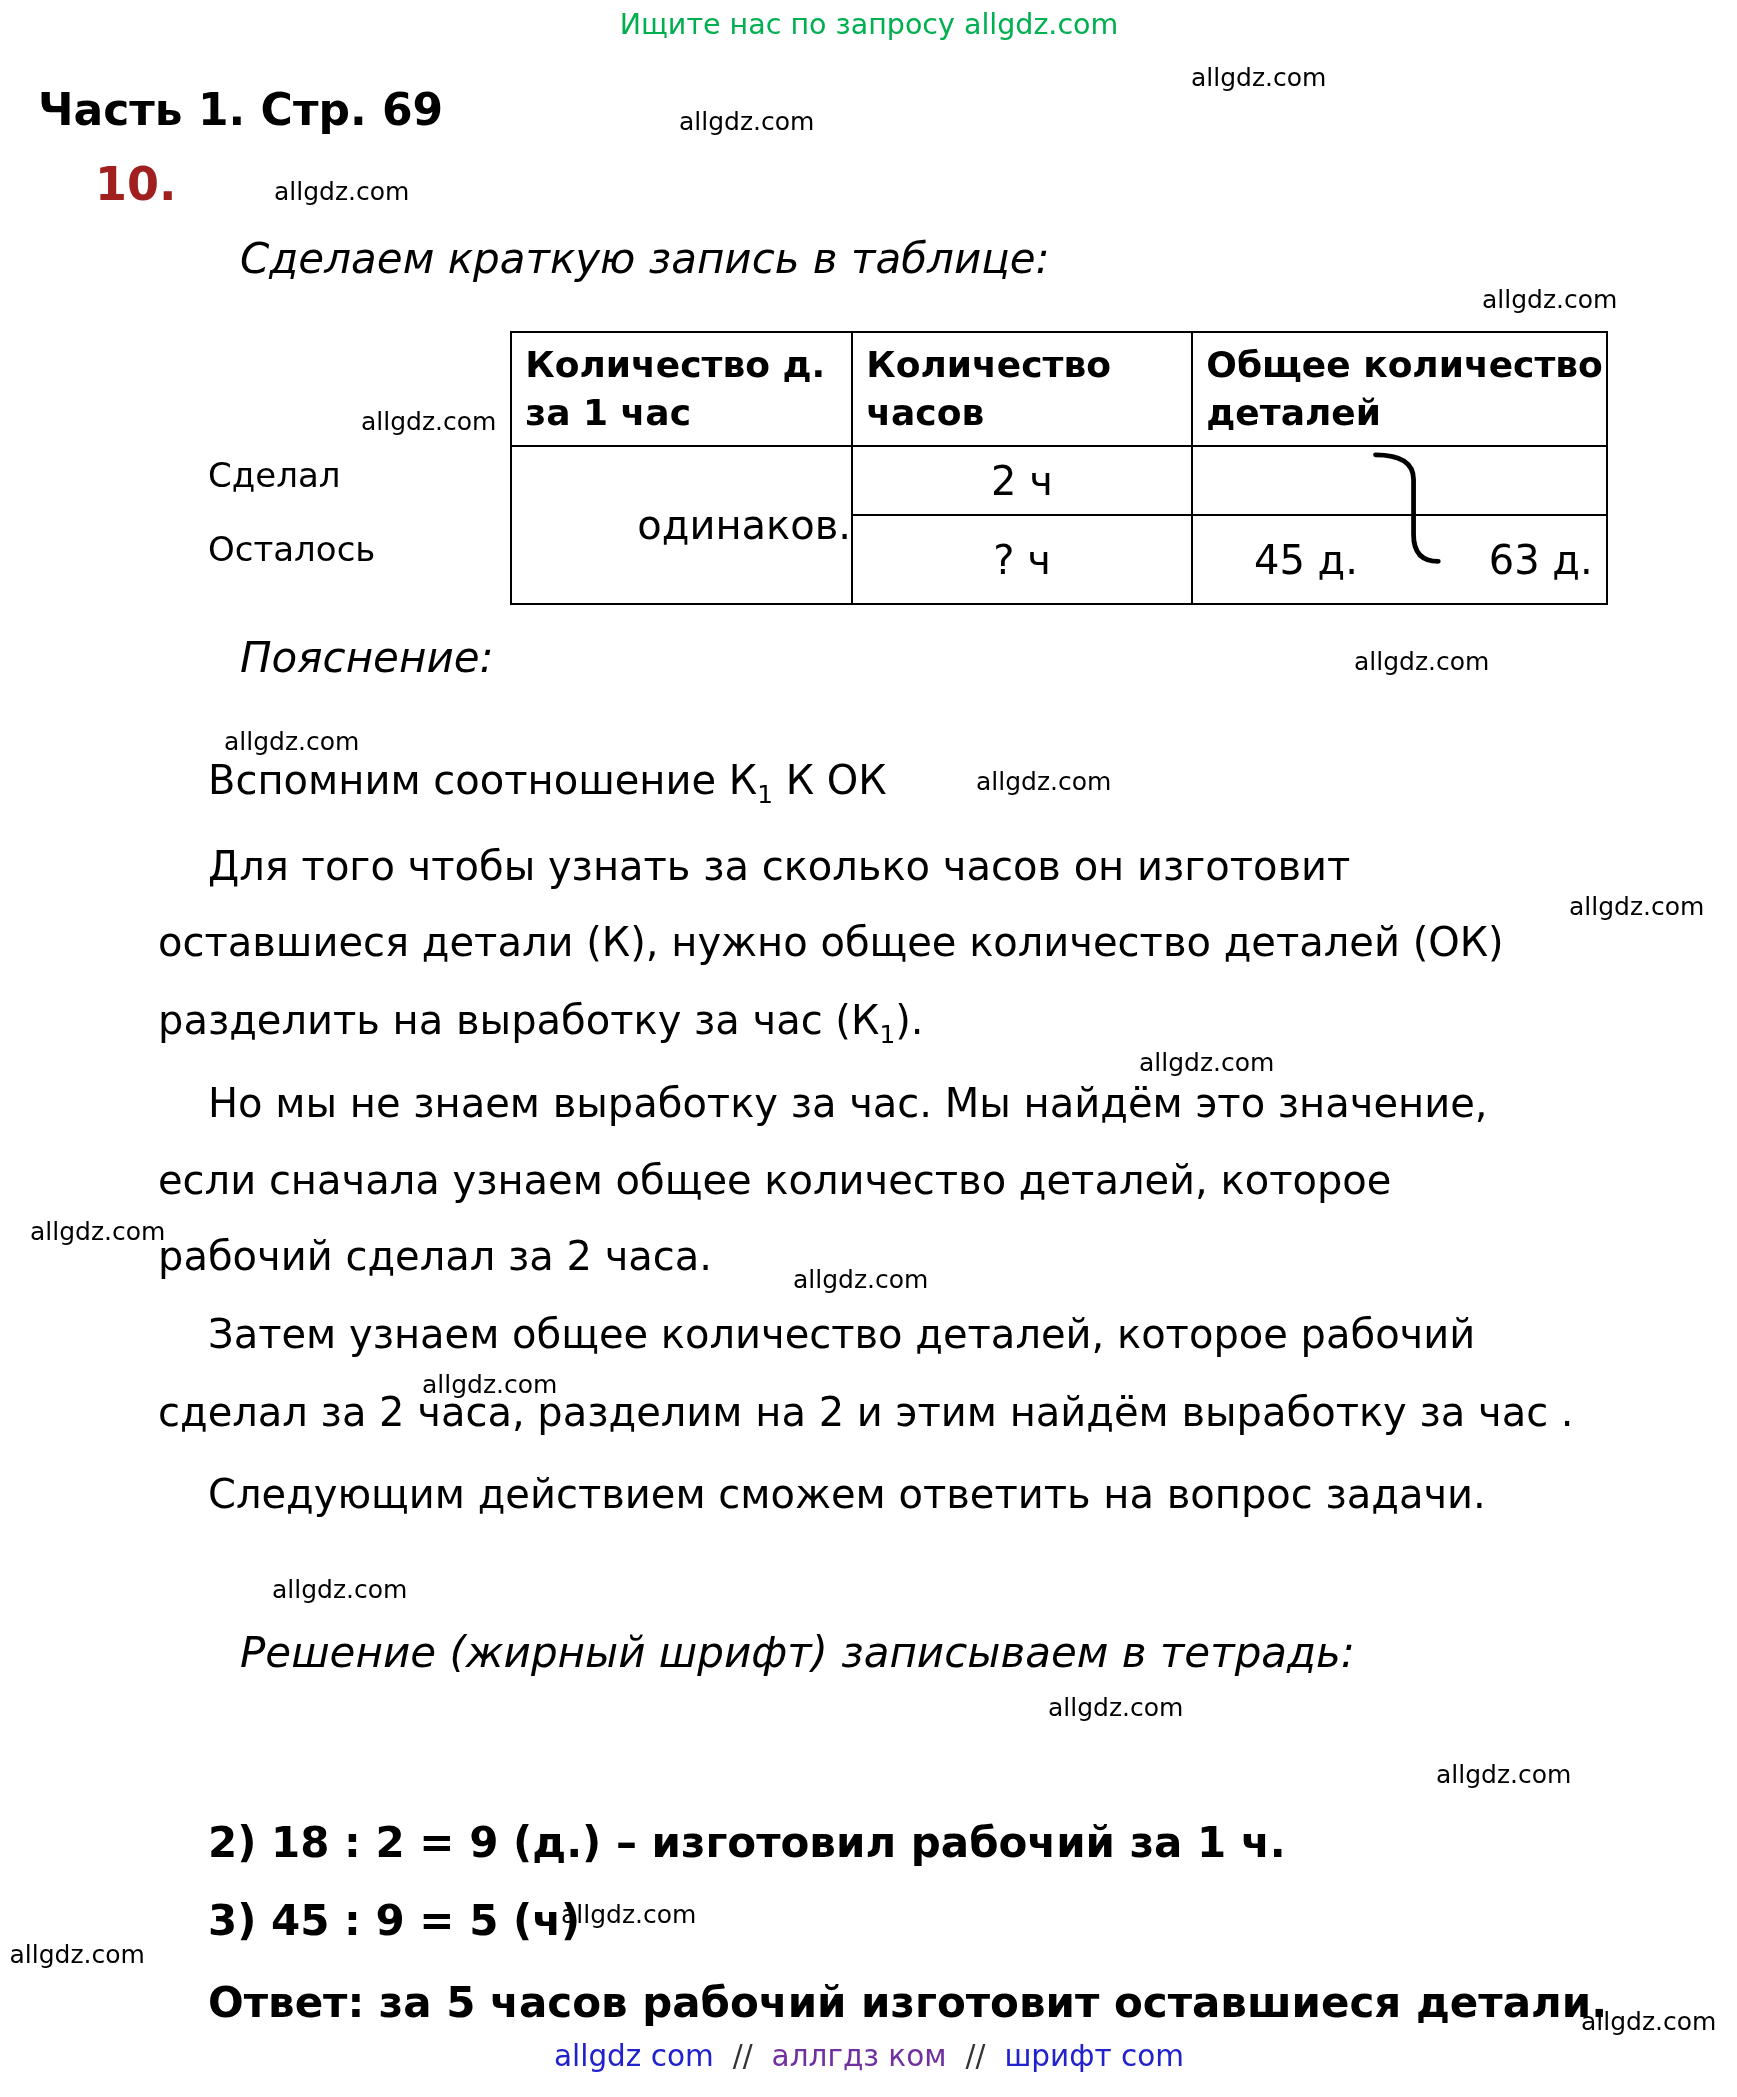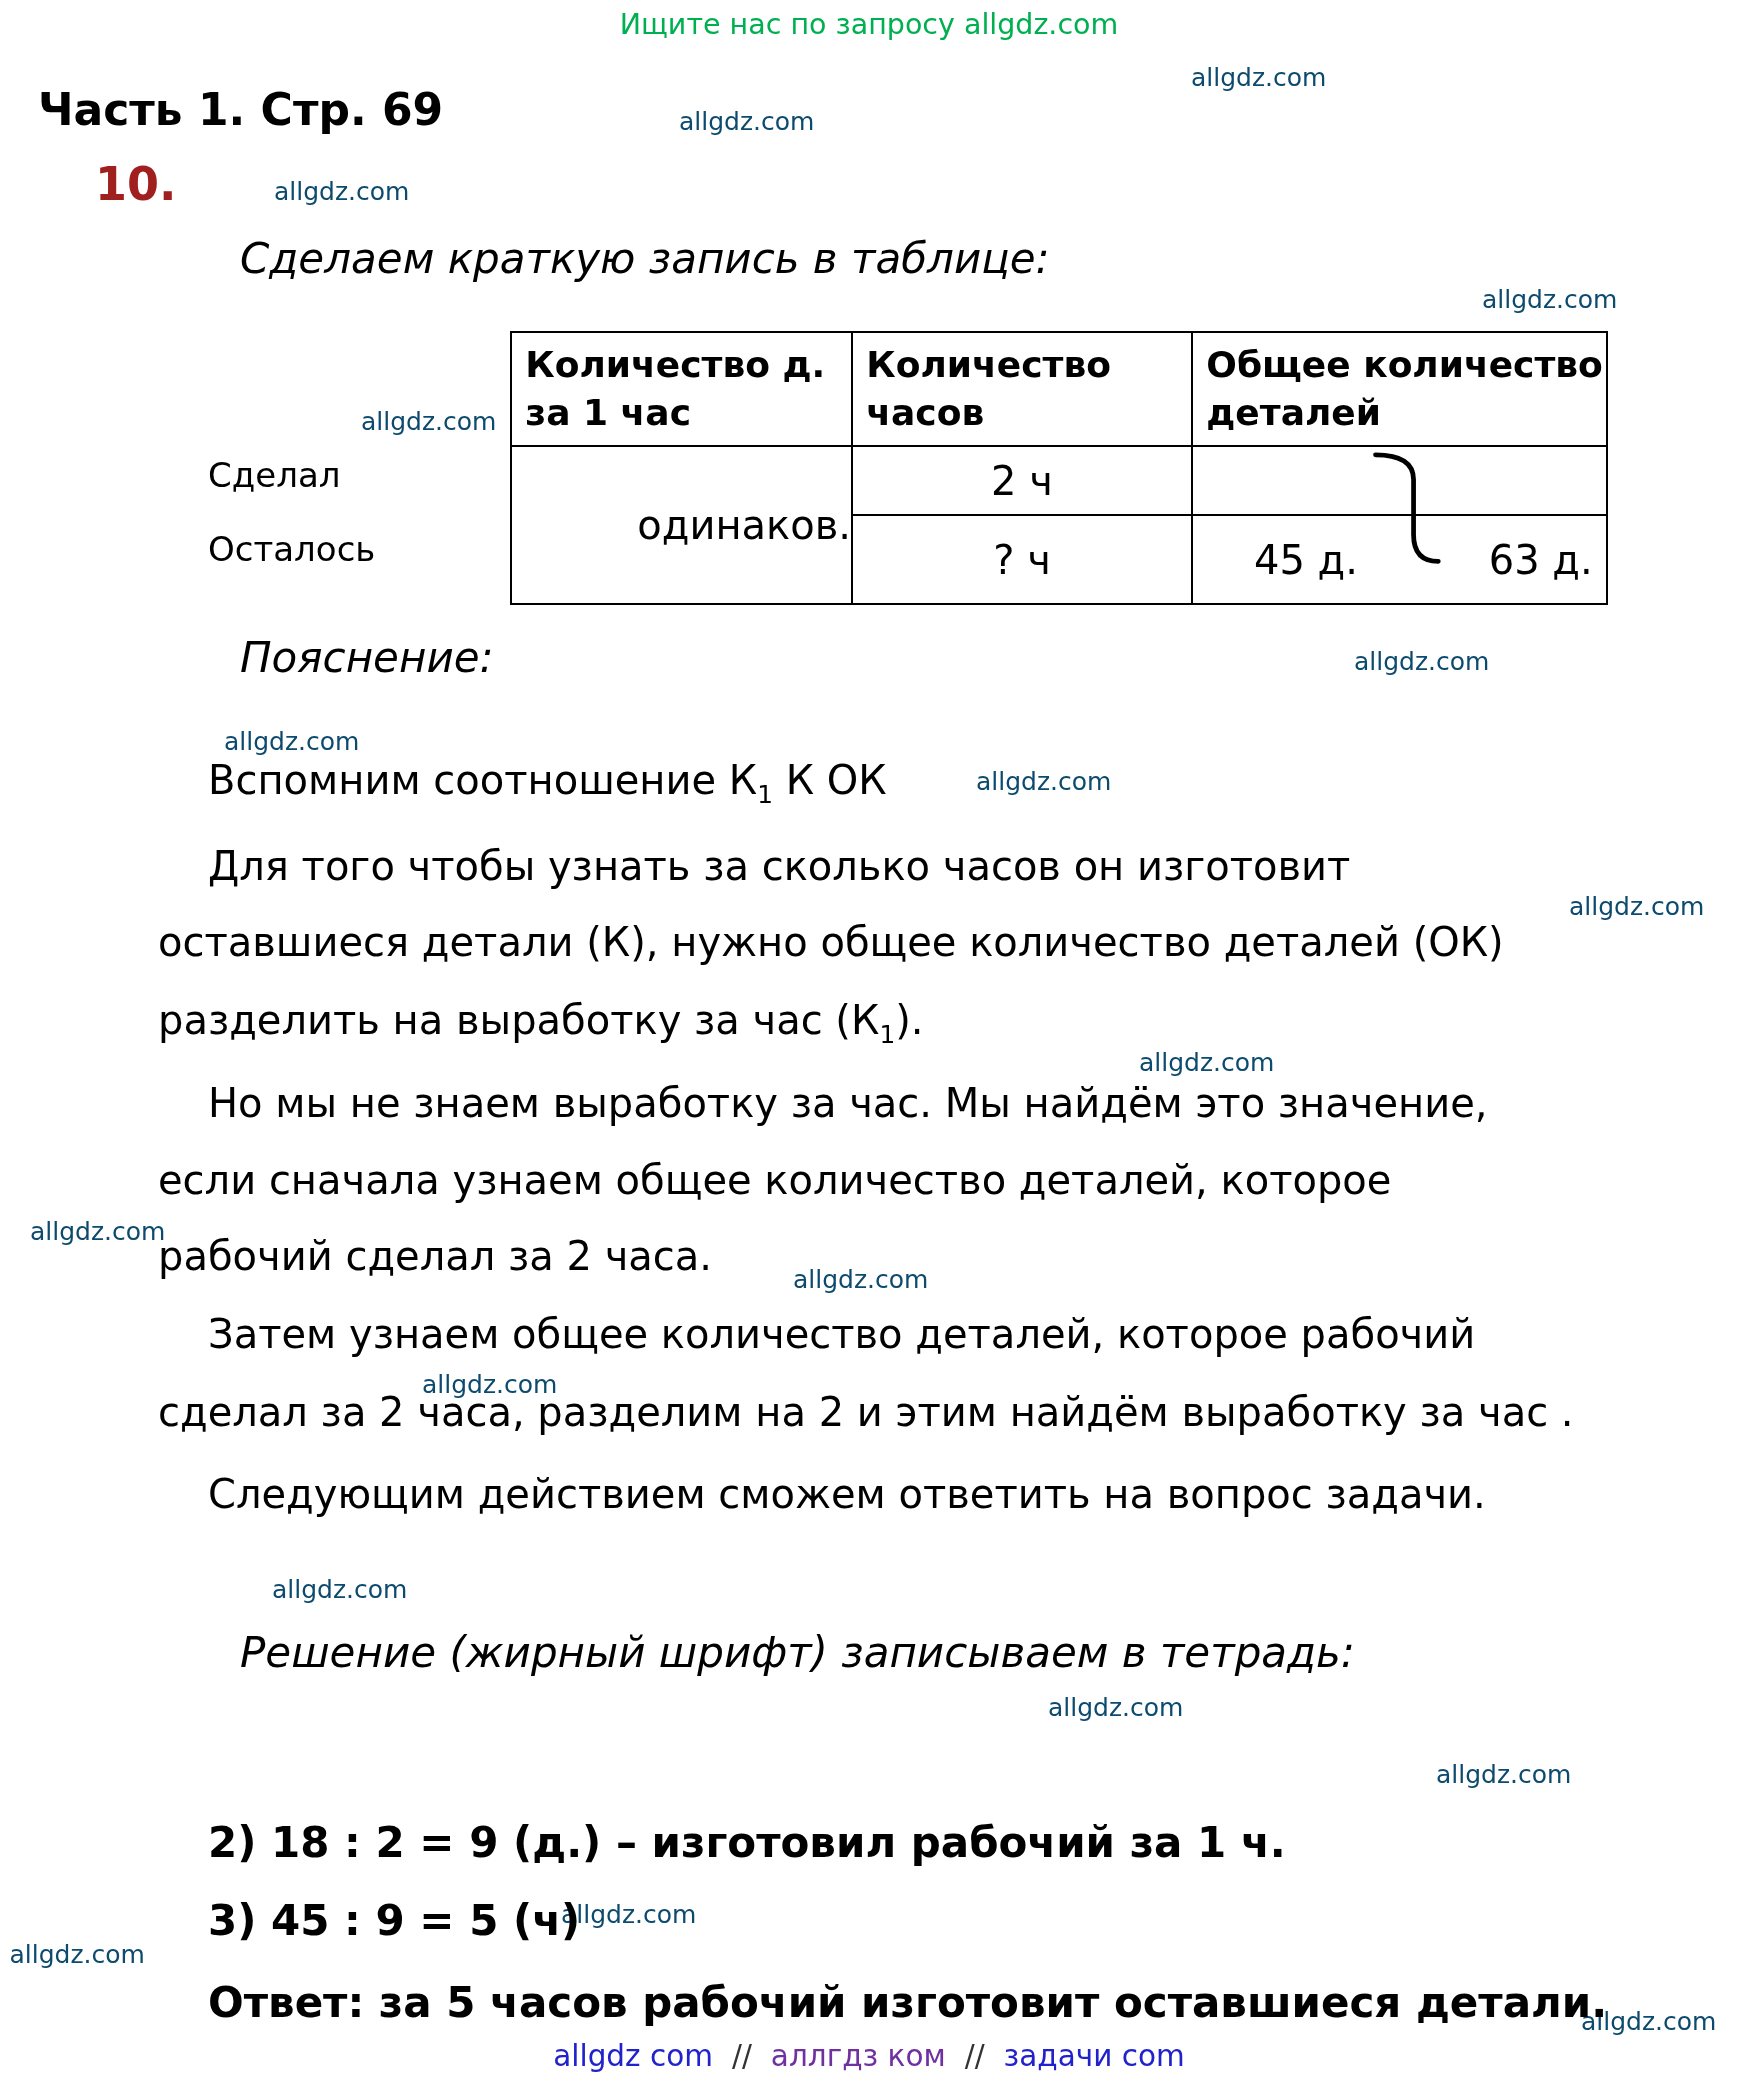--- a/index.html
+++ b/index.html
@@ -3,21 +3,21 @@
 <meta charset="utf-8">
 <style>
   * { margin:0; padding:0; box-sizing:border-box; }
   html,body { background:#fff; }
   body { font-family:"DejaVu Sans","Liberation Sans",sans-serif; color:#000; }
   .page { position:relative; width:1738px; height:2097px; background:#fff; overflow:hidden;border-radius:21px; }
 
   .banner { position:absolute; top:7.6px; left:0; right:0; text-align:center;
             font-size:28.5px; color:var(--banner-green,#00b050); }
 
-  .wm { position:absolute; font-size:25px; color:#0c4a6e; white-space:nowrap; }
+  .wm { position:absolute; font-size:25px; color:#000000; white-space:nowrap; }
 
   .hdr  { position:absolute; left:38px;  top:84px;  font-size:44px; font-weight:bold; white-space:nowrap; }
   .num  { position:absolute; left:95px; top:157px; font-size:46px; font-weight:bold;
           color:var(--number-red,#a02020); }
 
   .line   { position:absolute; left:158px; font-size:40px; white-space:nowrap; }
   .indent { left:208px; }
   .italic { font-style:italic; font-size:42px;margin-left:32px; }
   .boldln { font-weight:bold; font-size:42px; }
 
@@ -143,17 +143,17 @@
   <div class="line" style="top:1389px">сделал за 2 часа, разделим на 2 и этим найдём выработку за час .</div>
 
   <div class="line indent" style="top:1471px">Следующим действием сможем ответить на вопрос задачи.</div>
 
   <div class="line indent italic" style="top:1628px">Решение (жирный шрифт) записываем в тетрадь:</div>
   <div class="line indent boldln" style="top:1818px">2) 18 : 2 = 9 (д.) – изготовил рабочий за 1 ч.</div>
   <div class="line indent boldln" style="top:1896px">3) 45 : 9 = 5 (ч)</div>
   <div class="line indent boldln" style="top:1978px">Ответ: за 5 часов рабочий изготовит оставшиеся детали.</div>
 
   <div class="footer">
-    <span class="f-blue">allgdz com</span><span class="f-sep">//</span><span class="f-purple">аллгдз ком</span><span class="f-sep">//</span><span class="f-blue">задачи com</span>
+    <span class="f-blue">allgdz com</span><span class="f-sep">//</span><span class="f-purple">аллгдз ком</span><span class="f-sep">//</span><span class="f-blue">шрифт com</span>
   </div>
 
 </div>
 
 
 </body></html>

